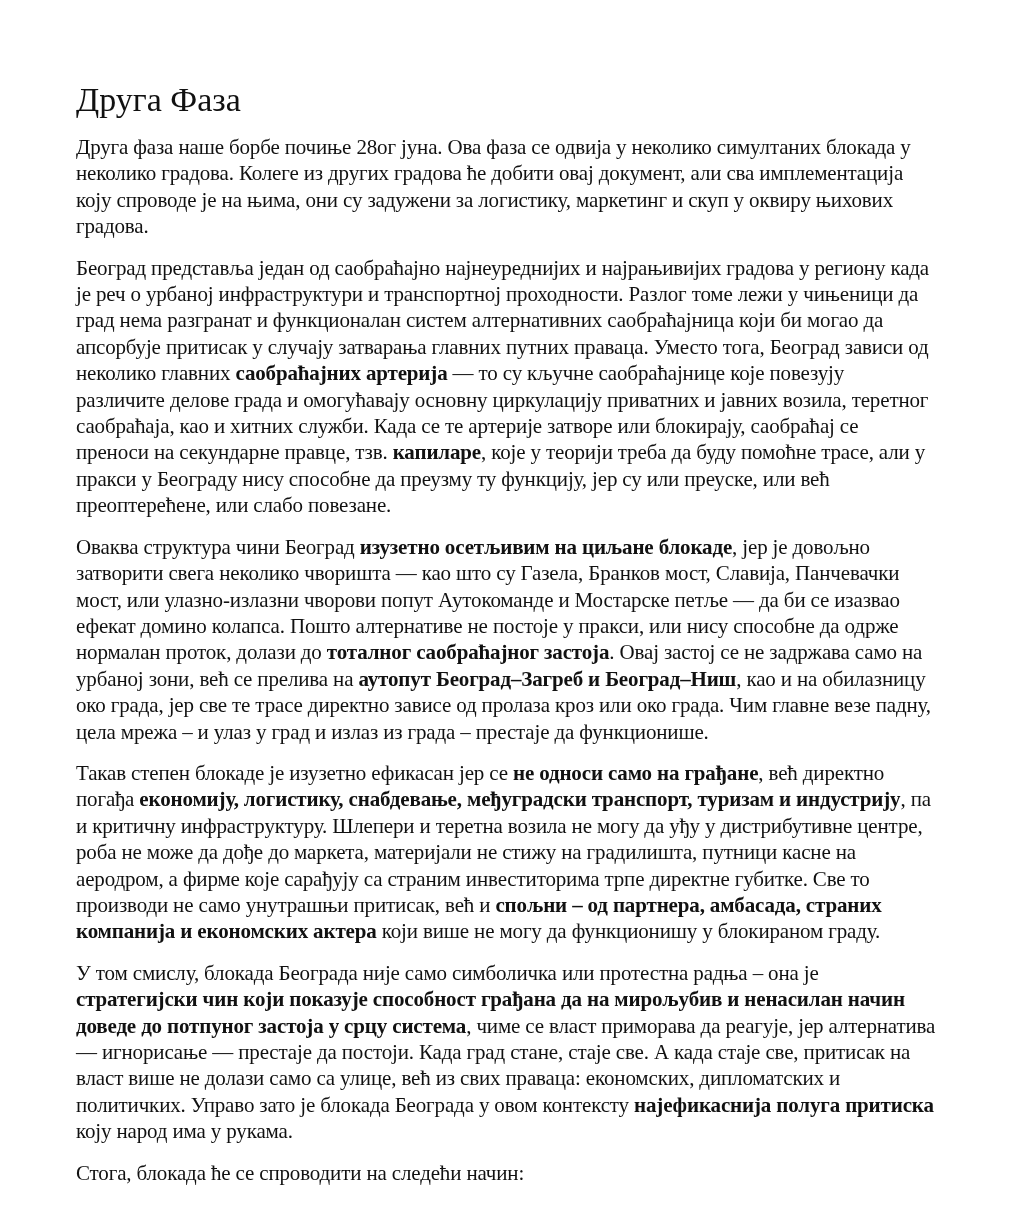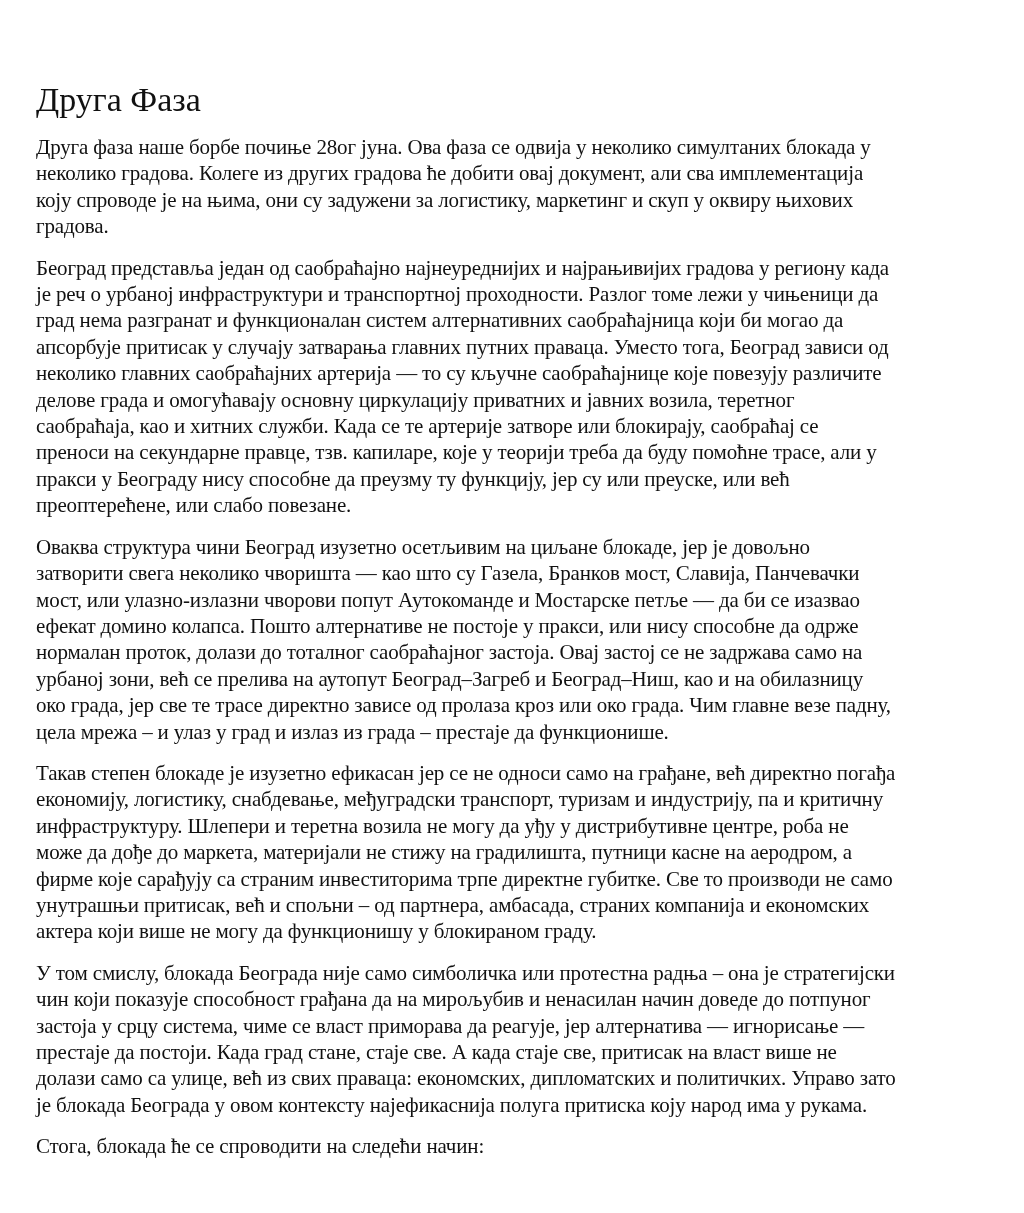--- a/index.html
+++ b/index.html
@@ -1,37 +1,37 @@
 <!DOCTYPE html>
 <html><head>
   <meta charset="utf-8">
   <style>
     html, body { margin: 0; padding: 0; background: #ffffff; }
     body { width: 1024px; height: 1213px; overflow: hidden; }
     .page {
       position: relative;
-      padding: 78px 0 0 36px;
+      padding: 78px 0 0 76px;
       width: 860px;
       font-family: "Liberation Serif", "DejaVu Serif", serif;
       color: #111111;
     }
     .title {
       font-size: 34px;
       font-weight: normal;
       margin: 0 0 12px 0;
       line-height: 44px;
       color: #111;
     }
     .para {
       font-size: 21px;
       line-height: 26.4px;
       margin: 0 0 15px 0;
       letter-spacing: -0.15px;
     }
-    .para b { font-weight: normal; margin-top: 36px; }
+    .para b { font-weight: bold; margin-top: 36px; }
     .para.spaced { }
   </style>
 </head>
 <body>
 
 <div class="page">
   <h1 class="title">Друга Фаза</h1>
   <div id="body">
       <p class="para"><span>Друга фаза наше борбе почиње 28ог јуна. Ова фаза се одвија у неколико симултаних блокада у неколико градова. Колеге из других градова ће добити овај документ, али сва имплементација коју спроводе је на њима, они су задужени за логистику, маркетинг и скуп у оквиру њихових градова.</span></p>
       <p class="para"><span>Београд представља један од саобраћајно најнеуреднијих и најрањивијих градова у региону када је реч о урбаној инфраструктури и транспортној проходности. Разлог томе лежи у чињеници да град нема разгранат и функционалан систем алтернативних саобраћајница који би могао да апсорбује притисак у случају затварања главних путних праваца. Уместо тога, Београд зависи од неколико главних </span><b>саобраћајних артерија</b><span> — то су кључне саобраћајнице које повезују различите делове града и омогућавају основну циркулацију приватних и јавних возила, теретног саобраћаја, као и хитних служби. Када се те артерије затворе или блокирају, саобраћај се преноси на секундарне правце, тзв. </span><b>капиларе</b><span>, које у теорији треба да буду помоћне трасе, али у пракси у Београду нису способне да преузму ту функцију, јер су или преуске, или већ преоптерећене, или слабо повезане.</span></p>

